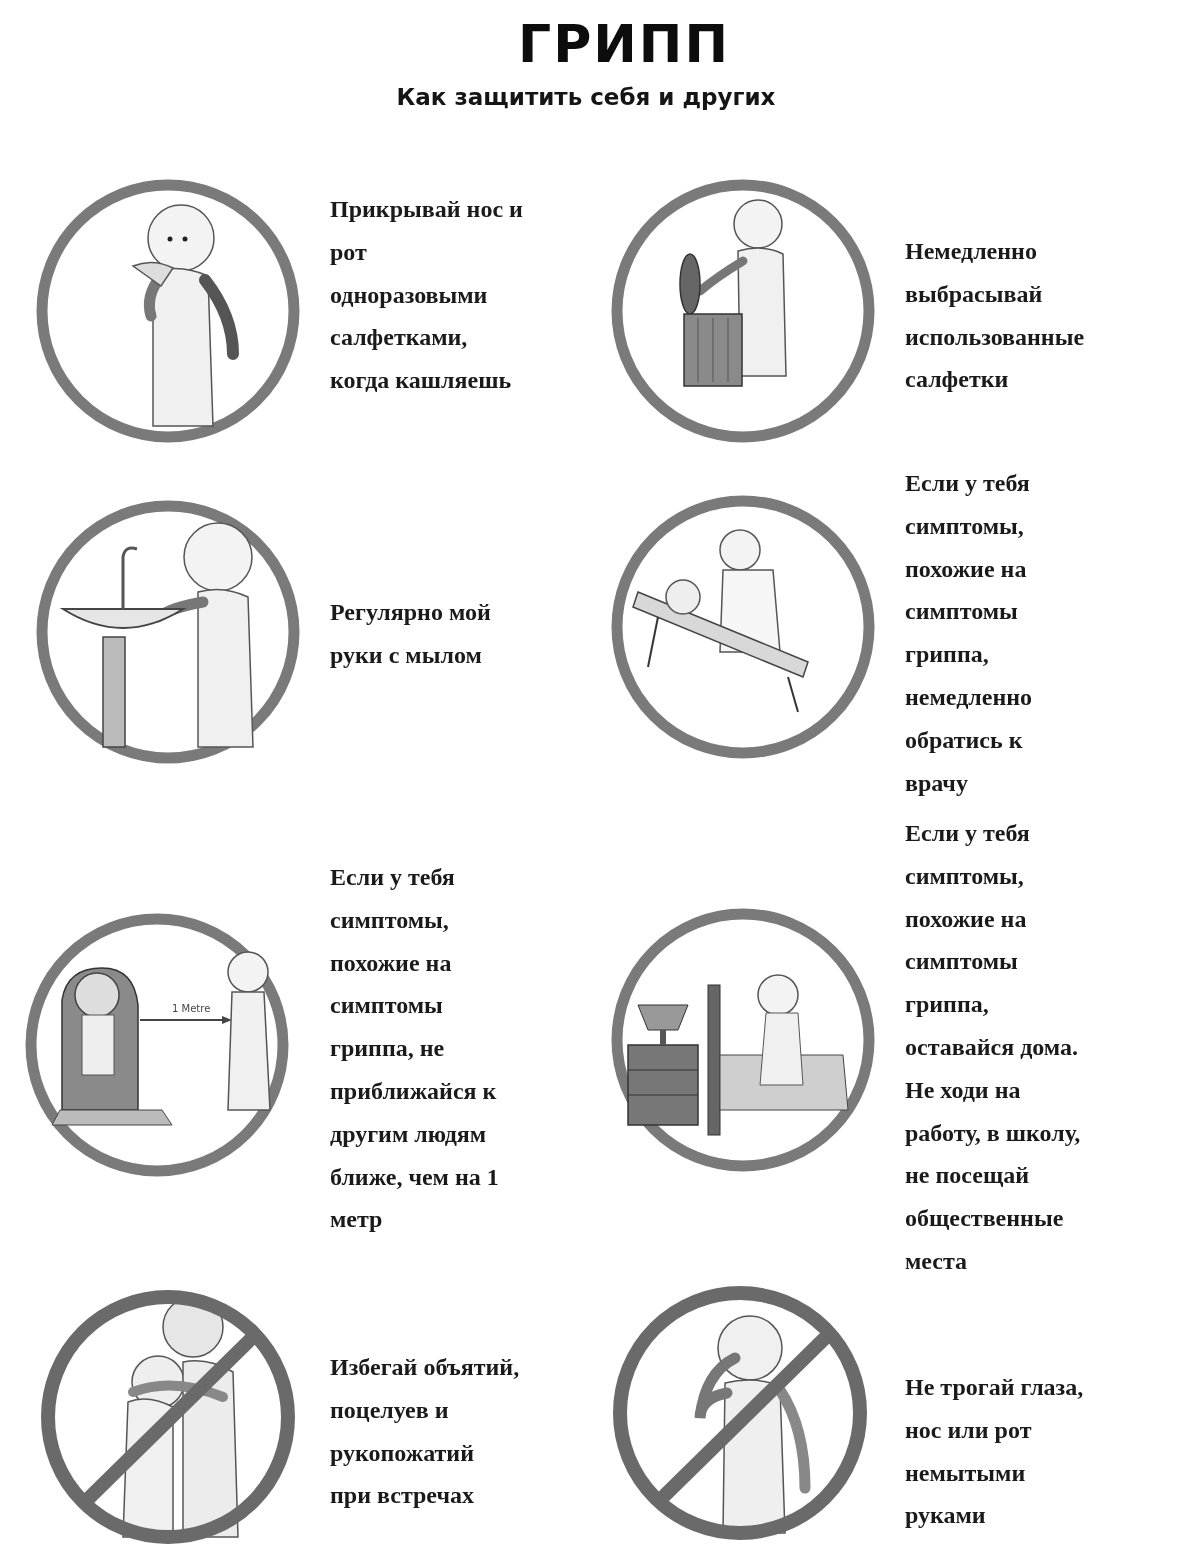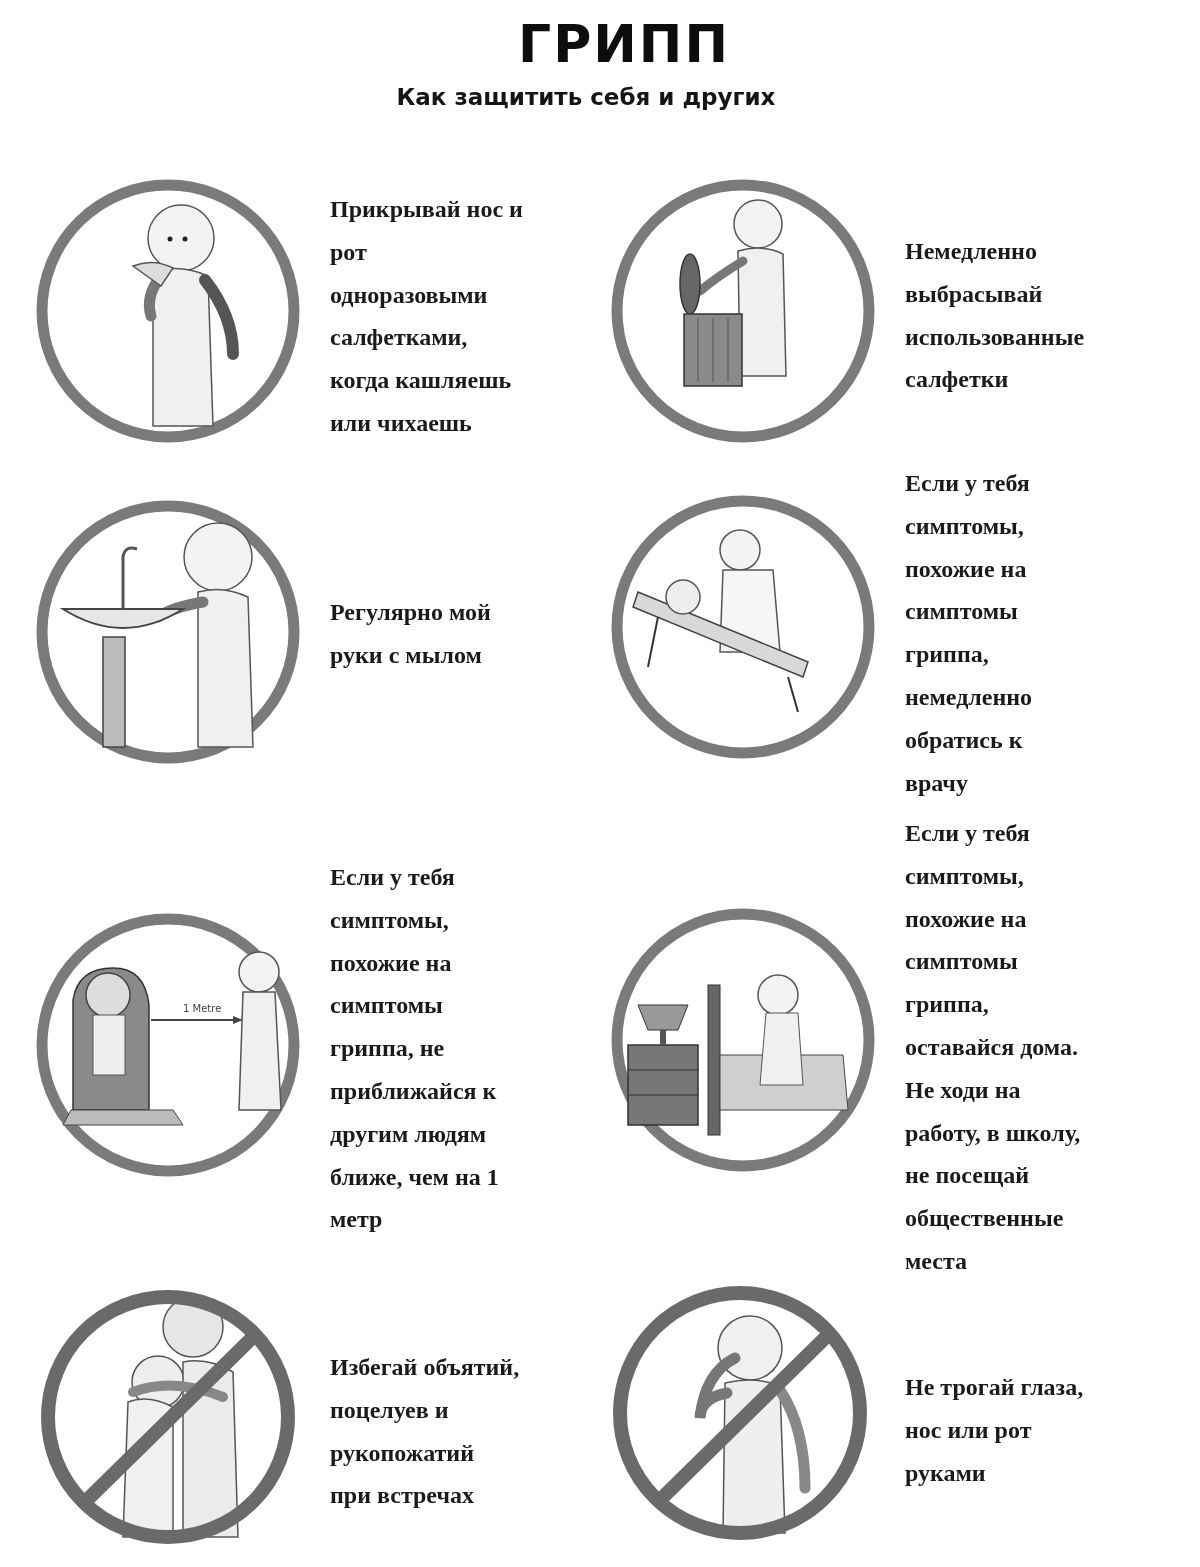--- a/index.html
+++ b/index.html
@@ -32,21 +32,20 @@
     <path d="M128 100 Q112 120 118 140" fill="none" stroke="#777" stroke-width="11" stroke-linecap="round"></path>
     <path d="M100 90 Q120 82 140 92 L128 110 Z" fill="#ddd" stroke="#555" stroke-width="1.5"></path>
   </svg>
 </div>
 <div class="text" style="left:330px; top:188px;">
   <span>Прикрывай нос и</span>
   <span>рот</span>
   <span>одноразовыми</span>
   <span>салфетками,</span>
   <span>когда кашляешь</span>
-  <span>или чихаешь</span>
 </div>
 
 <div class="icon" style="left:608px; top:176px;">
   <svg width="270" height="270" viewBox="0 0 270 270">
     <circle cx="135" cy="135" r="126" fill="#fff" stroke="#7a7a7a" stroke-width="11"></circle>
     <circle cx="150" cy="48" r="24" fill="#f3f3f3" stroke="#555" stroke-width="1.5"></circle>
     <path d="M130 75 Q155 68 175 78 L178 200 L132 200 Z" fill="#f0f0f0" stroke="#555" stroke-width="1.5"></path>
     <path d="M135 85 Q110 100 92 115" fill="none" stroke="#777" stroke-width="9" stroke-linecap="round"></path>
     <ellipse cx="82" cy="108" rx="10" ry="30" fill="#666" stroke="#333" stroke-width="1.5"></ellipse>
     <rect x="76" y="138" width="58" height="72" fill="#8a8a8a" stroke="#333" stroke-width="1.5"></rect>
@@ -93,21 +92,21 @@
   <span>Если у тебя</span>
   <span>симптомы,</span>
   <span>похожие на</span>
   <span>симптомы</span>
   <span>гриппа,</span>
   <span>немедленно</span>
   <span>обратись к</span>
   <span>врачу</span>
 </div>
 
-<div class="icon" style="left:33px; top:910px;text-align:center;">
+<div class="icon" style="left:22px; top:910px;text-align:center;">
   <svg width="270" height="270" viewBox="0 0 270 270">
     <circle cx="135" cy="135" r="126" fill="#fff" stroke="#7a7a7a" stroke-width="11"></circle>
     <path d="M40 90 Q45 58 80 58 Q112 58 116 95 L116 200 L40 200 Z" fill="#8a8a8a" stroke="#333" stroke-width="1.5"></path>
     <circle cx="75" cy="85" r="22" fill="#ddd" stroke="#444" stroke-width="1.5"></circle>
     <rect x="60" y="105" width="32" height="60" fill="#eee" stroke="#555"></rect>
     <path d="M38 200 L140 200 L150 215 L30 215 Z" fill="#bbb" stroke="#444"></path>
     <line x1="118" y1="110" x2="200" y2="110" stroke="#444" stroke-width="2"></line>
     <polygon points="200,106 210,110 200,114" fill="#444"></polygon>
     <text x="150" y="102" font-size="10" fill="#444">1 Metre</text>
     <circle cx="226" cy="62" r="20" fill="#f3f3f3" stroke="#555" stroke-width="1.5"></circle>
@@ -180,14 +179,15 @@
     <path d="M120 105 Q150 98 175 108 L180 255 L118 255 Z" fill="#efefef" stroke="#555" stroke-width="1.5"></path>
     <path d="M122 115 Q95 120 95 140 Q100 95 130 80" fill="none" stroke="#777" stroke-width="11" stroke-linecap="round"></path>
     <path d="M175 112 Q200 150 200 210" fill="none" stroke="#888" stroke-width="11" stroke-linecap="round"></path>
     <circle cx="135" cy="135" r="120" fill="none" stroke="#6a6a6a" stroke-width="14"></circle>
     <line x1="222" y1="58" x2="55" y2="222" stroke="#6a6a6a" stroke-width="14"></line>
   </svg>
 </div>
 <div class="text" style="left:905px; top:1366px;">
   <span>Не трогай глаза,</span>
   <span>нос или рот</span>
+  <span>немытыми</span>
   <span>руками</span>
 </div>
 
 </body></html>

